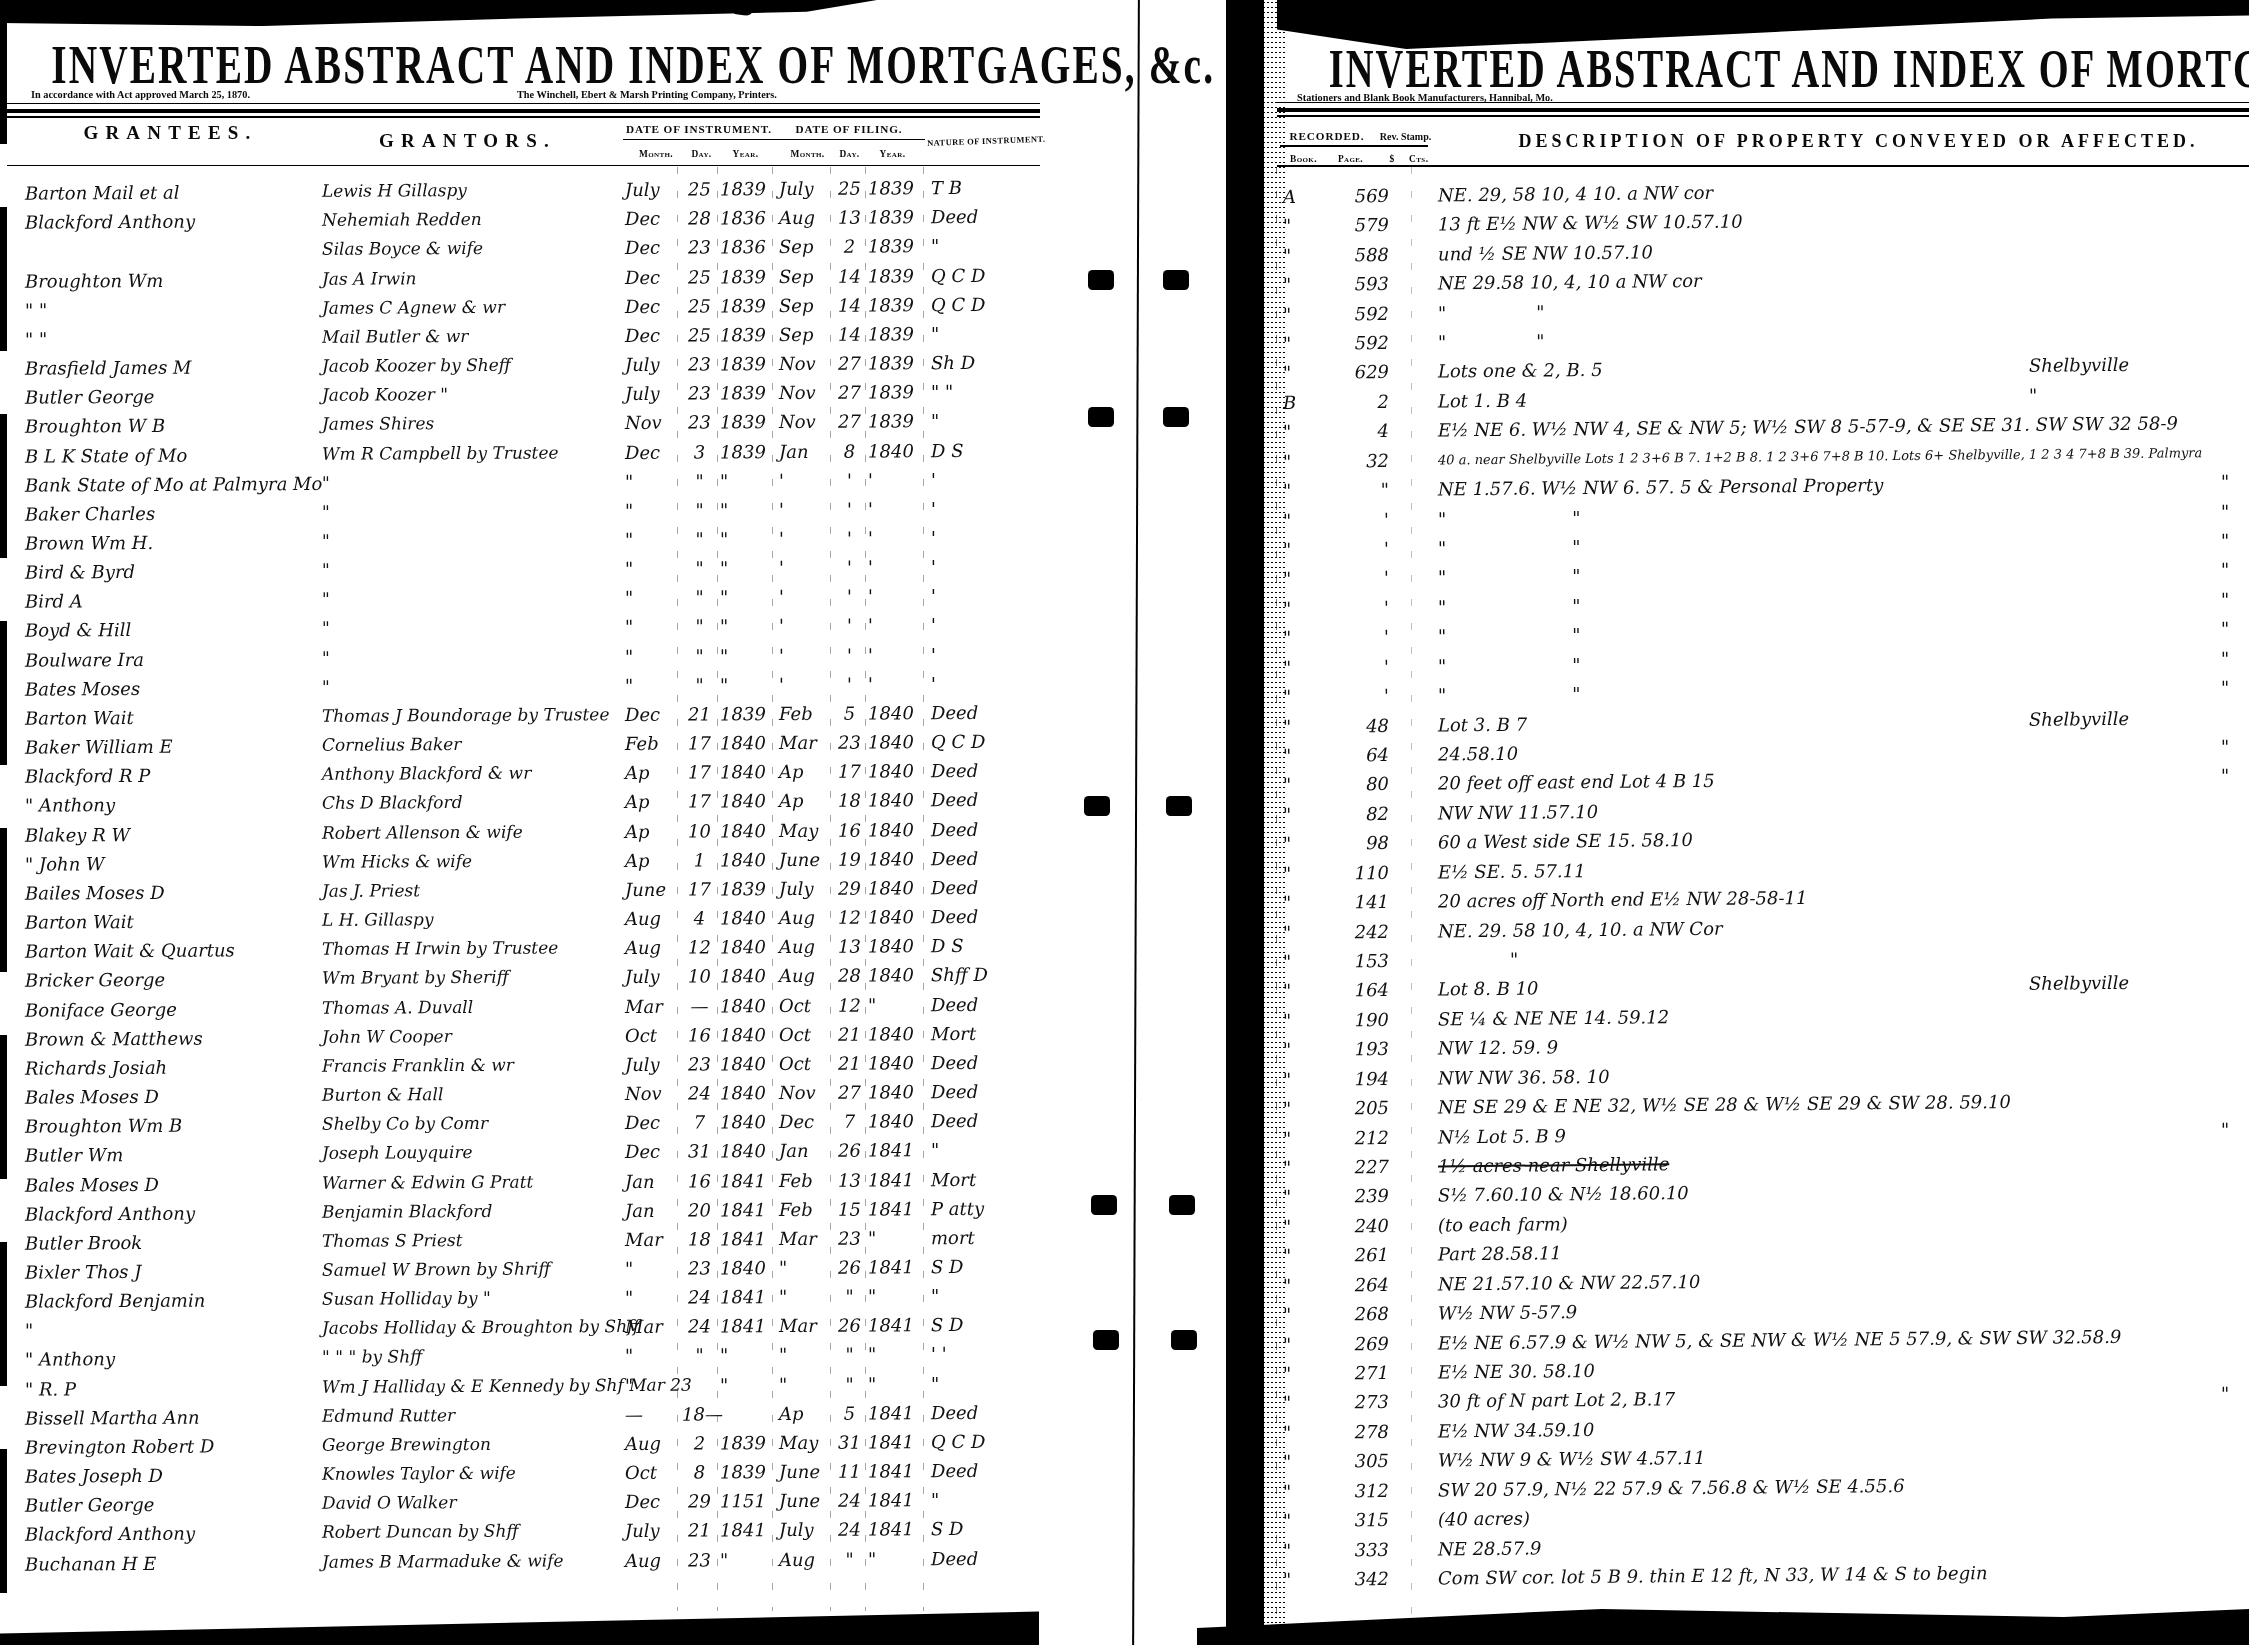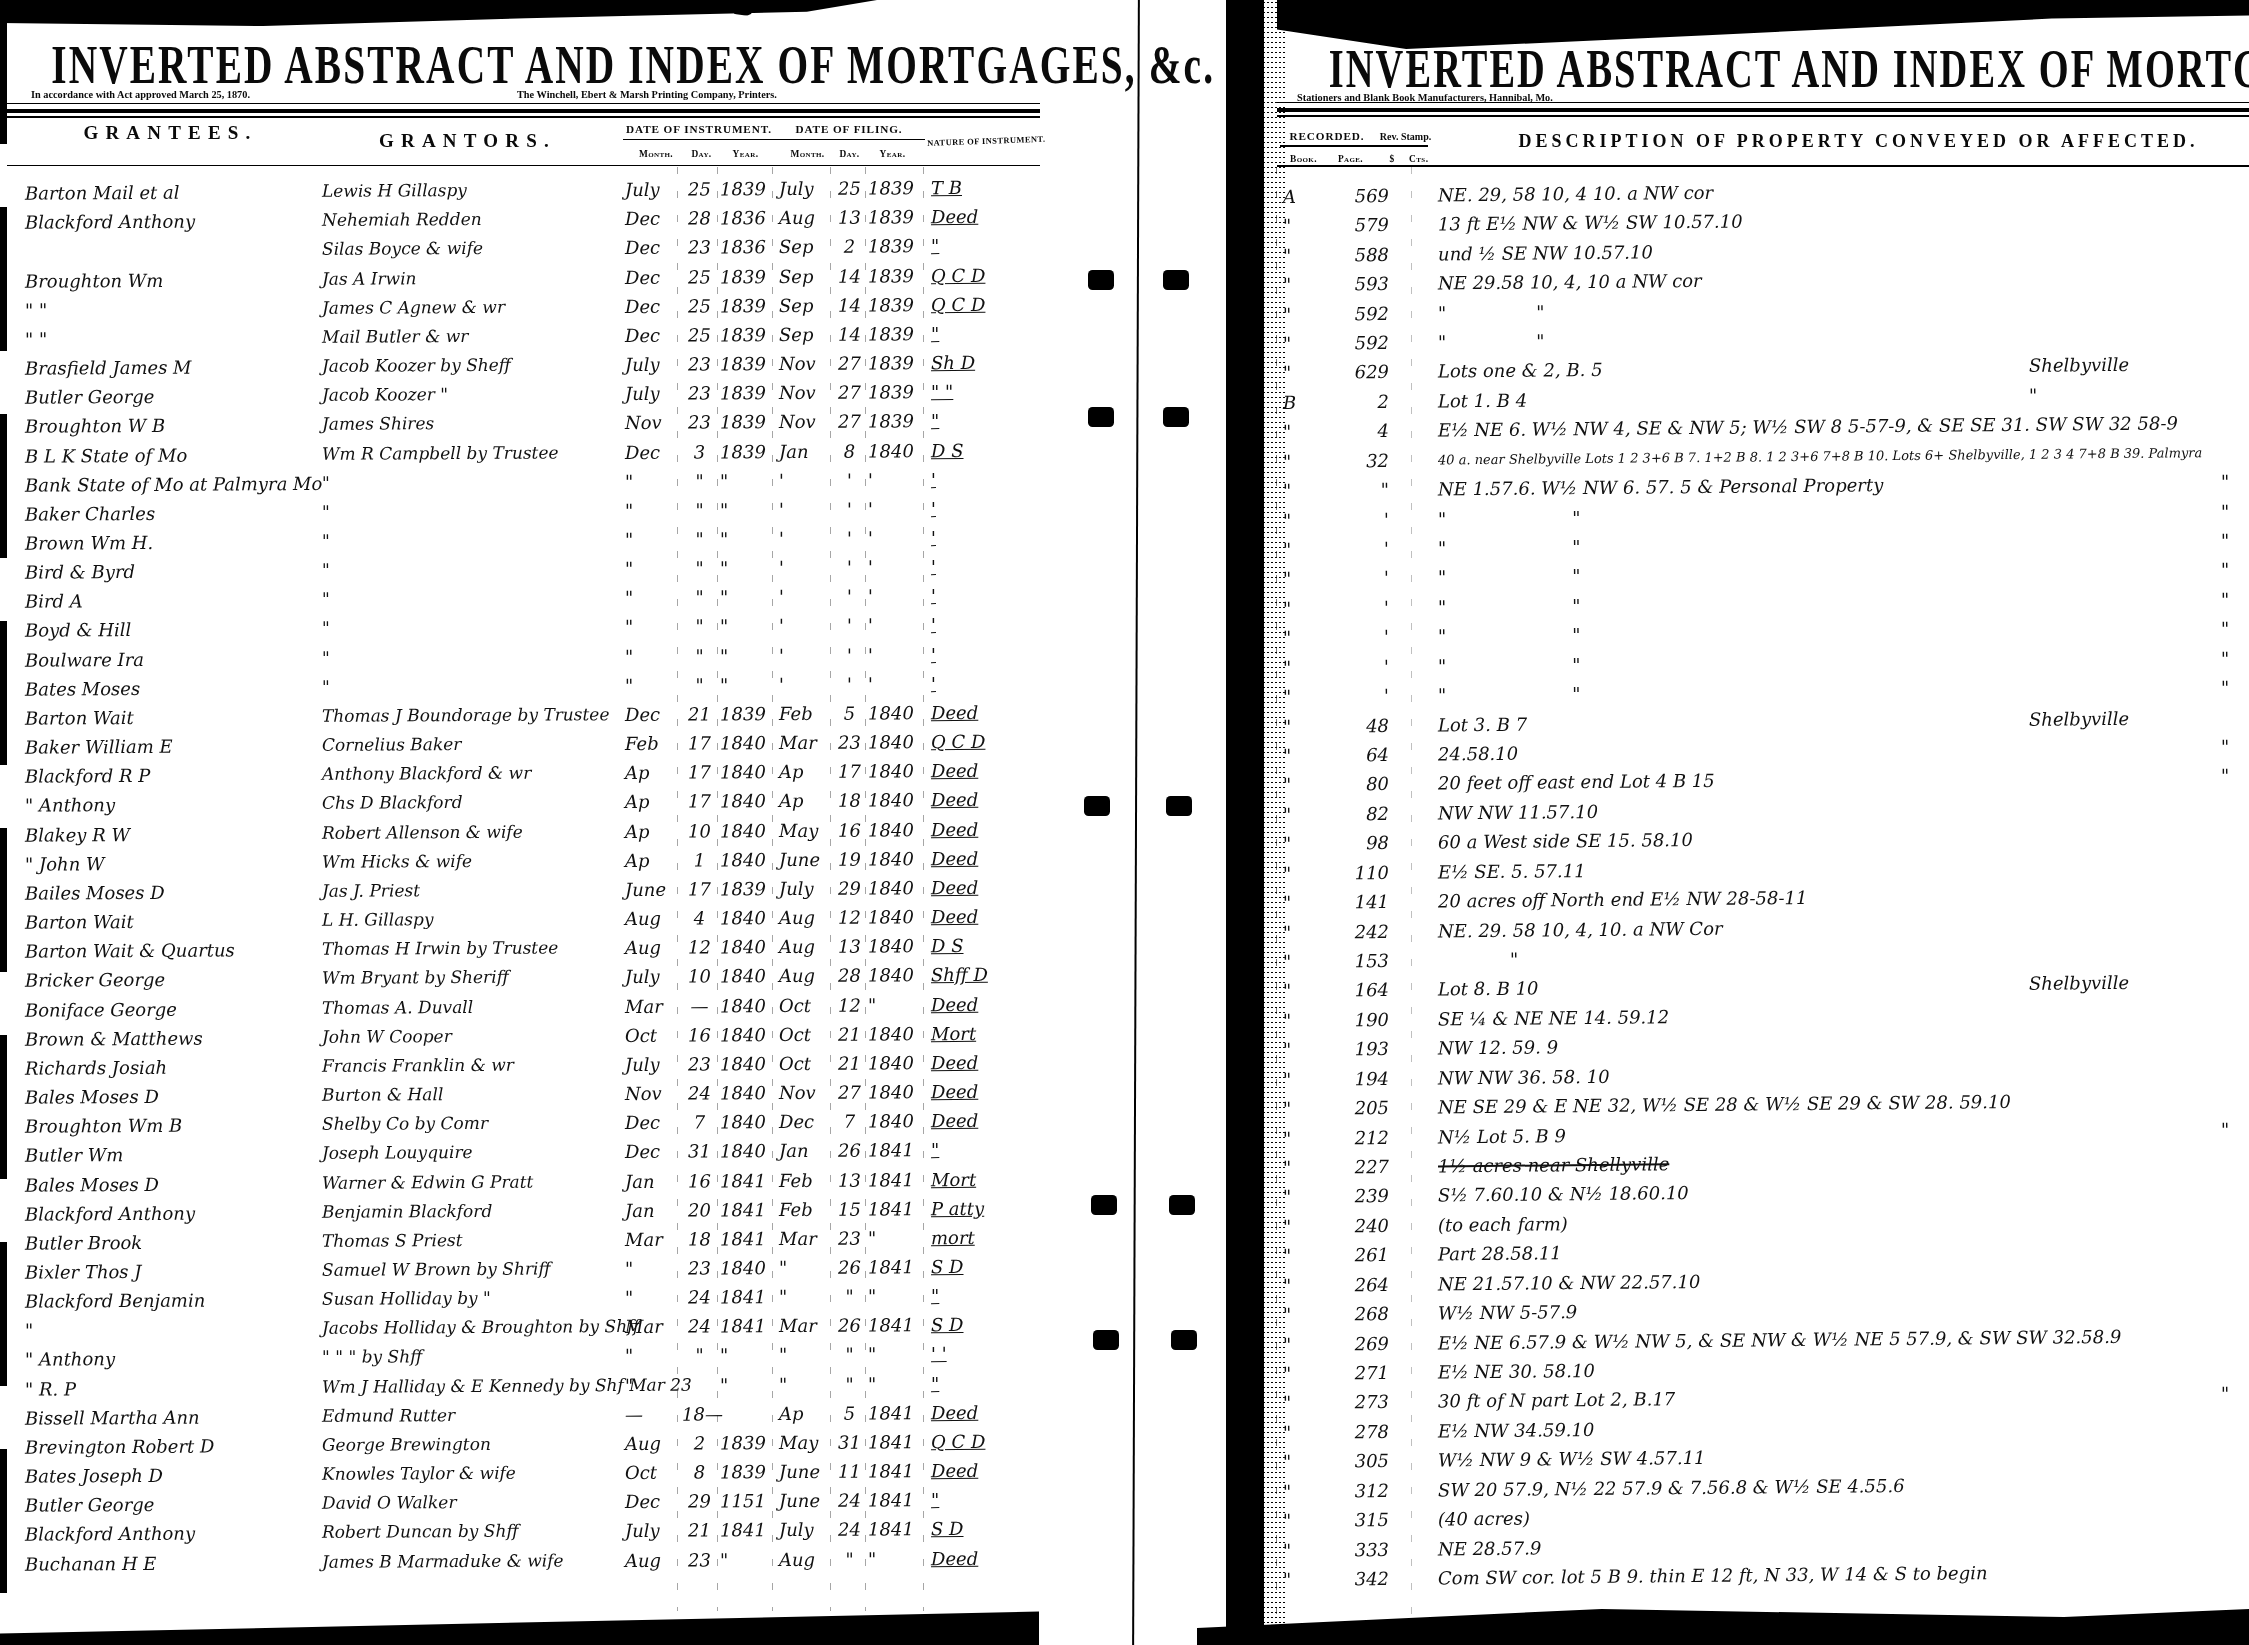--- a/index.html
+++ b/index.html
@@ -24,21 +24,21 @@
   .rowsR .row{transform:rotate(-.55deg);transform-origin:1485px 50%;}
   .cell{position:absolute;white-space:nowrap;font-family:"DejaVu Serif",serif;font-style:italic;font-size:18px;line-height:27px;color:#111;}
   .lg{left:25px;width:290px;}
   .lgr{left:322px;width:299px;font-size:17px;}
   .lim{left:625px;width:53px;}
   .lid{left:682px;width:35px;text-align:center;}
   .liy{left:720px;width:50px;}
   .lfm{left:779px;width:52px;}
   .lfd{left:833px;width:33px;text-align:center;}
   .lfy{left:868px;width:50px;}
-  .ln{left:931px;width:103px;text-decoration:underline;}
+  .ln{left:931px;width:103px;}
   .rb{left:1283px;width:32px;}
   .rp{left:1321px;width:68px;text-align:right;}
   .rd{left:1438px;width:774px;}
   .rd.small{font-size:13px;}
   .rd.struck{text-decoration:line-through;text-decoration-thickness:1.8px;}
   .rpl{left:2029px;width:189px;}
   .rm{left:2221px;width:40px;}
   
   .black{position:absolute;background:#000;}
   .speckle{position:absolute;background-image:radial-gradient(#000 0.6px,transparent 0.8px);background-size:4px 5px;}

